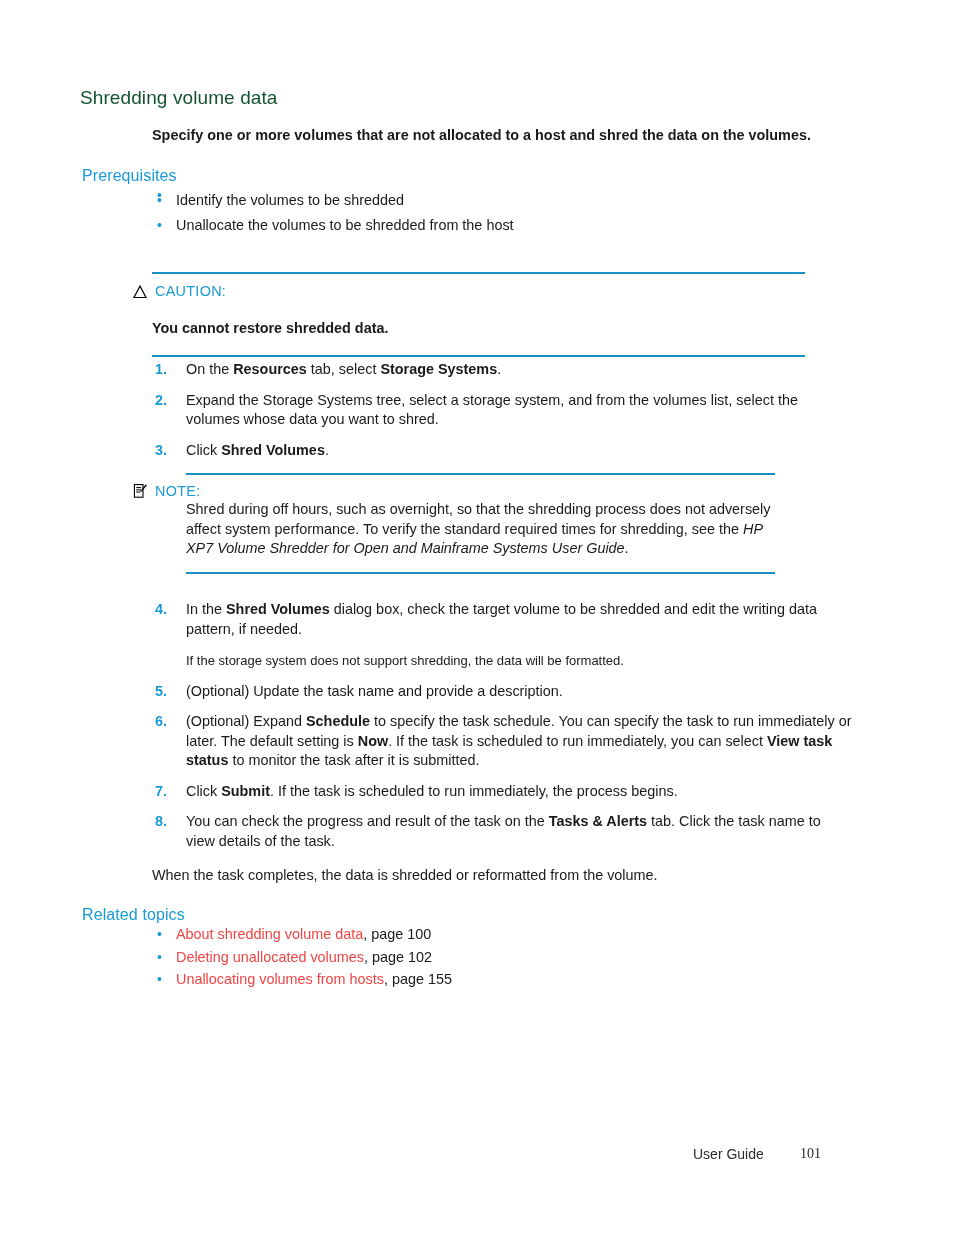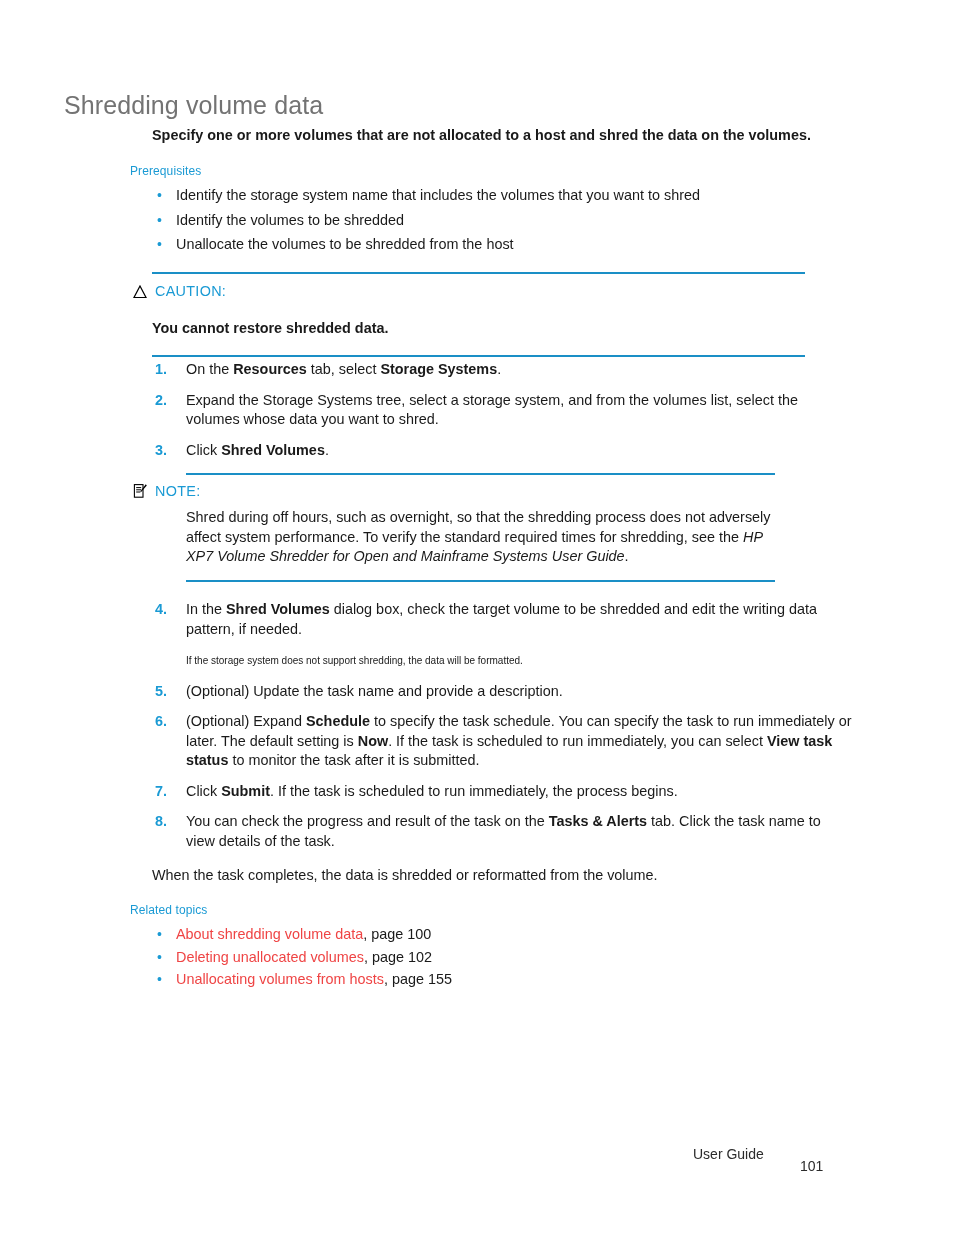--- a/index.html
+++ b/index.html
@@ -22,35 +22,34 @@
   .content {
     position: absolute;
     left: 0;
     top: 0;
     width: 954px;
   }
 
   
   .h1 {
     position: absolute;
-    left: 64px;
+    left: 80px;
     top: 74px;
-    font-size: 25px;
+    font-size: 19px;
     font-weight: 400;
-    color: #737373;
+    color: #14532d;
     letter-spacing: 0.1px;
     white-space: nowrap;
   }
   .h2 {
-    font-size: 12px;
+    font-size: 16px;
     font-weight: 400;
     color: #1a9ad4;
     letter-spacing: 0.1px;
     white-space: nowrap;
-    margin-left: 48px;
   }
   #prereq-heading { position: absolute; left: 82px; top: 154px; }
   #related-heading { position: absolute; left: 82px; top: 893px; }
 
   
   .body-text {
     font-size: 14.4px;
     line-height: 19.5px;
     color: #1a1a1a;
   }
@@ -122,21 +121,21 @@
     left: 3px;
     top: 0;
     color: #1a9ad4;
     font-weight: bold;
     font-size: 14.4px;
     line-height: 19.5px;
   }
   .step-sub {
     margin-top: 12px;
     margin-bottom: 4px;
-    font-size: 10px;
+    font-size: 13px;
     line-height: 19.5px;
   }
   b, .bold { font-weight: bold; }
   i, .ital { font-style: italic; }
 
   
   .admon { position: absolute; }
   .admon-rule {
     height: 2px;
     background: #1a8fc6;
@@ -176,59 +175,59 @@
   #caution-block { left: 133px; top: 272px; width: 675px; }
   #caution-block .admon-rule { width: 653px; margin-left: 19px; }
   #caution-block .admon-head { margin-top: 9px; }
   #caution-block .admon-body { margin-left: 19px; margin-top: 19px; font-weight: bold; }
   #caution-block .rule-bottom { margin-top: 16px; }
 
   #note-block { left: 133px; top: 473px; width: 650px; }
   #note-block .admon-rule { width: 589px; margin-left: 53px; }
   #note-block .admon-head { margin-top: 8px; margin-left: 0px; }
   #note-block .note-icon-wrap { }
-  #note-block .admon-body { margin-left: 53px; margin-top: 8px; width: 589px; }
+  #note-block .admon-body { margin-left: 53px; width: 589px; }
   #note-block .rule-bottom { margin-top: 13px; }
 
   
   .footer {
     position: absolute;
     top: 1146px;
     left: 0;
     width: 954px;
     font-size: 14px;
     color: #2b2b2b;
   }
   .footer-label {
     position: absolute;
     left: 693px;
     top: 0;
   }
   .footer-pageno {
     position: absolute;
     left: 800px;
-    top: 12px;
+    top: 0;
+    font-family: Liberation Serif, serif;
   }
 </style>
 </head>
 <body>
 
 <div class="page">
   <div class="content">
 
     <h1 class="h1">Shredding volume data</h1>
 
     <p class="body-text intro">Specify one or more volumes that are not allocated to a host and shred the data on the volumes.</p>
 
     <h2 class="h2" id="prereq-heading">Prerequisites</h2>
 
     <ul class="bullet-list" id="prereq-list">
       <li class="bullet-item">
         <span class="bullet-dot">•</span>
-        <span>Identify the storage system name that includes the volumes that you want to shred</span>
       </li>
       <li class="bullet-item">
         <span class="bullet-dot">•</span>
         <span>Identify the volumes to be shredded</span>
       </li>
       <li class="bullet-item">
         <span class="bullet-dot">•</span>
         <span>Unallocate the volumes to be shredded from the host</span>
       </li>
     </ul>

